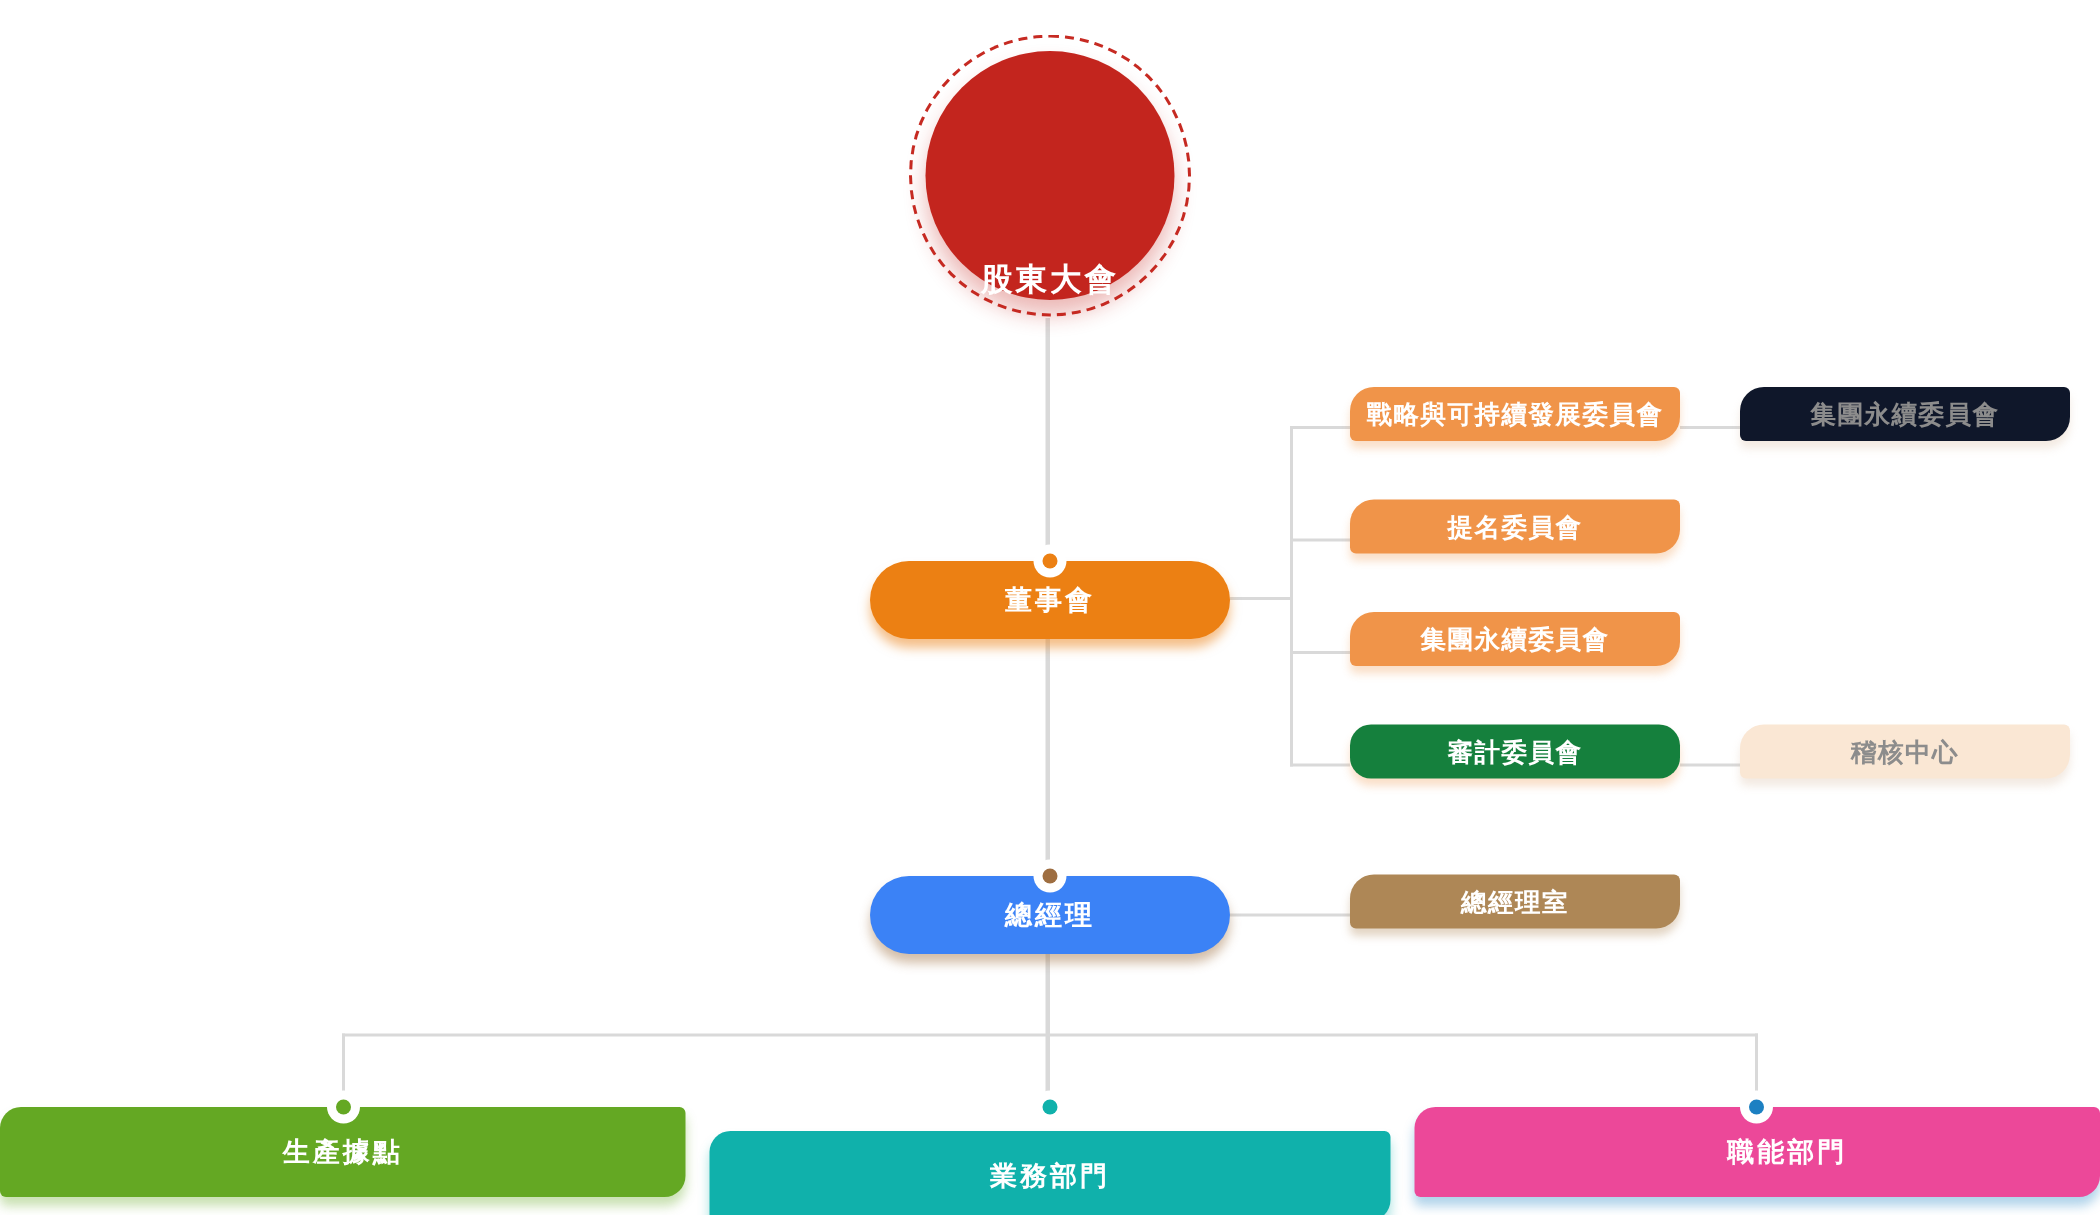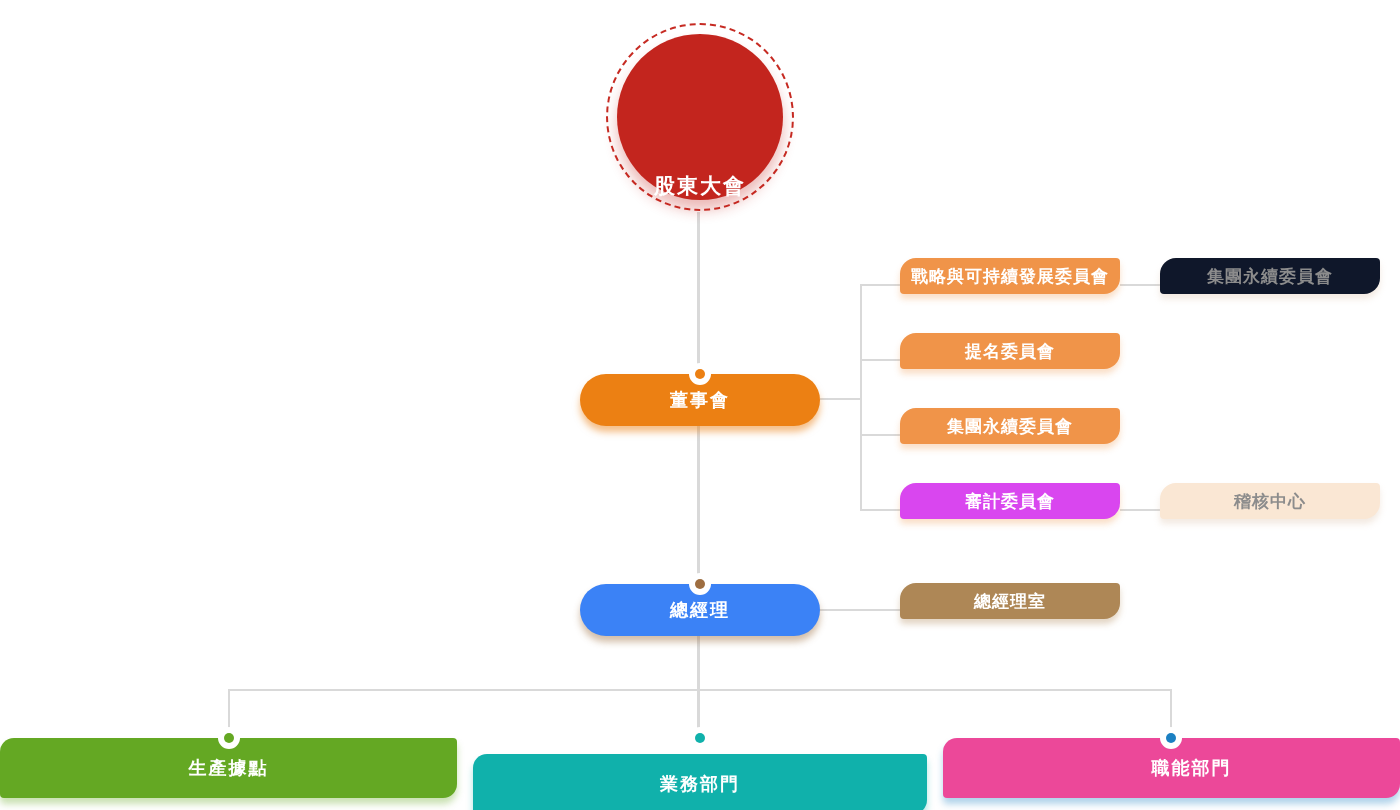--- a/index.html
+++ b/index.html
@@ -87,21 +87,21 @@
 
 <div class="abs box committee" style="top: 258px; background: rgb(240, 148, 73);">
   <span>戰略與可持續發展委員會</span>
 </div>
 <div class="abs box committee" style="top: 333px; background: rgb(240, 148, 73);">
   <span>提名委員會</span>
 </div>
 <div class="abs box committee" style="top: 408px; background: rgb(240, 148, 73);">
   <span>集團永續委員會</span>
 </div>
-<div class="abs box committee" style="top: 483px; background: #d946ef;">
+<div class="abs box committee" style="top: 483px; background: #15803d; border-radius: 14px;">
   <span>審計委員會</span>
 </div>
 
 <div class="abs box affiliate" style="top: 258px; background: #0f172a;">
   <span>集團永續委員會</span>
 </div>
 <div class="abs box affiliate" style="top: 483px; background: rgb(250, 231, 212);">
   <span>稽核中心</span>
 </div>
 

